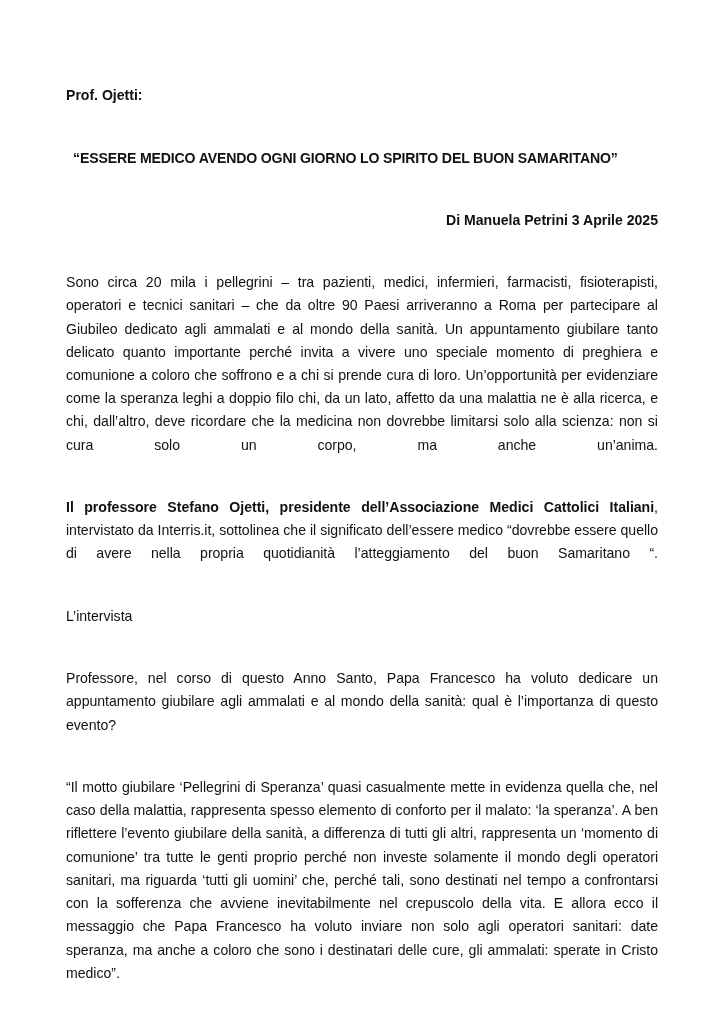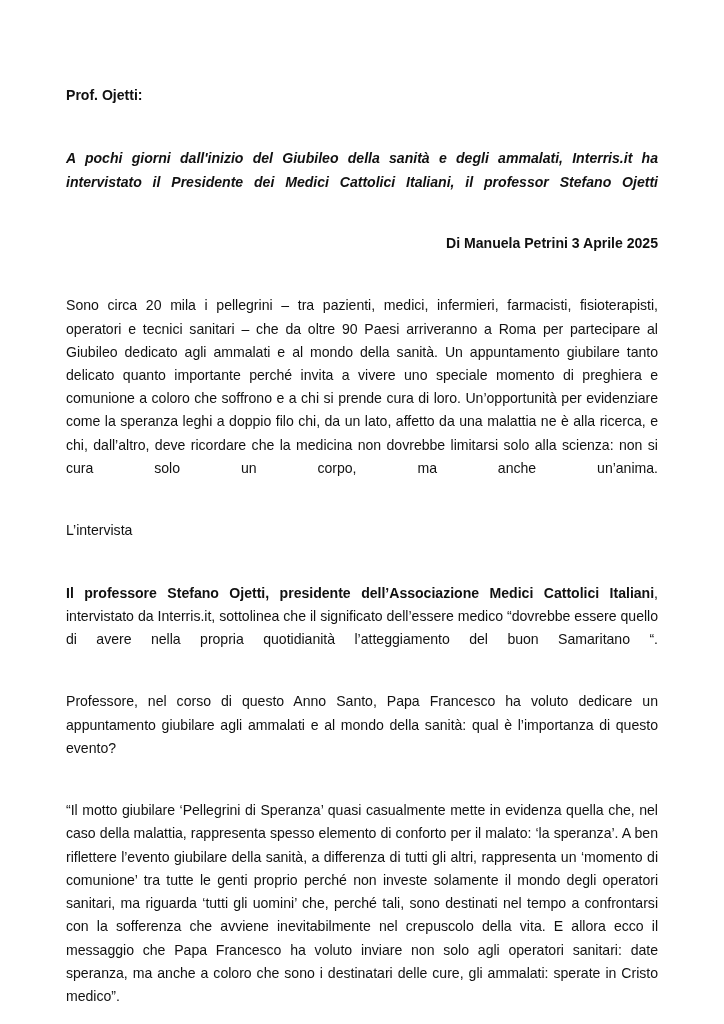--- a/index.html
+++ b/index.html
@@ -83,29 +83,29 @@
   .blk::after { content: ""; display: inline-block; width: 100%; }
 </style>
 </head>
 <body>
 
 <div class="page">
   <div class="doc-body">
 
     <p class="blk byline-label">Prof. Ojetti:</p>
 
+    <p class="blk headline">“ESSERE MEDICO AVENDO OGNI GIORNO LO SPIRITO DEL BUON SAMARITANO”</p>
 
-    <p class="blk standfirst">A pochi giorni dall'inizio del Giubileo della sanità e degli ammalati, Interris.it ha intervistato il Presidente dei Medici Cattolici Italiani, il professor Stefano Ojetti</p>
 
     <p class="blk byline">Di Manuela Petrini 3 Aprile 2025</p>
 
     <p class="blk para">Sono circa 20 mila i pellegrini – tra pazienti, medici, infermieri, farmacisti, fisioterapisti, operatori e tecnici sanitari – che da oltre 90 Paesi arriveranno a Roma per partecipare al Giubileo dedicato agli ammalati e al mondo della sanità. Un appuntamento giubilare tanto delicato quanto importante perché invita a vivere uno speciale momento di preghiera e comunione a coloro che soffrono e a chi si prende cura di loro. Un’opportunità per evidenziare come la speranza leghi a doppio filo chi, da un lato, affetto da una malattia ne è alla ricerca, e chi, dall’altro, deve ricordare che la medicina non dovrebbe limitarsi solo alla scienza: non si cura solo un corpo, ma anche un’anima.</p>
 
+    <p class="blk para lead"><strong>Il professore Stefano Ojetti, presidente dell’Associazione Medici Cattolici Italiani</strong><span>, intervistato da Interris.it, sottolinea che il significato dell’essere medico “dovrebbe essere quello di avere nella propria quotidianità l’atteggiamento del buon Samaritano “.</span></p>
+
     <p class="blk section-label">L’intervista</p>
-
-    <p class="blk para lead"><strong>Il professore Stefano Ojetti, presidente dell’Associazione Medici Cattolici Italiani</strong><span>, intervistato da Interris.it, sottolinea che il significato dell’essere medico “dovrebbe essere quello di avere nella propria quotidianità l’atteggiamento del buon Samaritano “.</span></p>
 
     <p class="blk question">Professore, nel corso di questo Anno Santo, Papa Francesco ha voluto dedicare un appuntamento giubilare agli ammalati e al mondo della sanità: qual è l’importanza di questo evento?</p>
 
     <p class="blk para">“Il motto giubilare ‘Pellegrini di Speranza’ quasi casualmente mette in evidenza quella che, nel caso della malattia, rappresenta spesso elemento di conforto per il malato: ‘la speranza’. A ben riflettere l’evento giubilare della sanità, a differenza di tutti gli altri, rappresenta un ‘momento di comunione’ tra tutte le genti proprio perché non investe solamente il mondo degli operatori sanitari, ma riguarda ‘tutti gli uomini’ che, perché tali, sono destinati nel tempo a confrontarsi con la sofferenza che avviene inevitabilmente nel crepuscolo della vita. E allora ecco il messaggio che Papa Francesco ha voluto inviare non solo agli operatori sanitari: date speranza, ma anche a coloro che sono i destinatari delle cure, gli ammalati: sperate in Cristo medico”.</p>
 
   </div>
 </div>
 
 </body></html>

